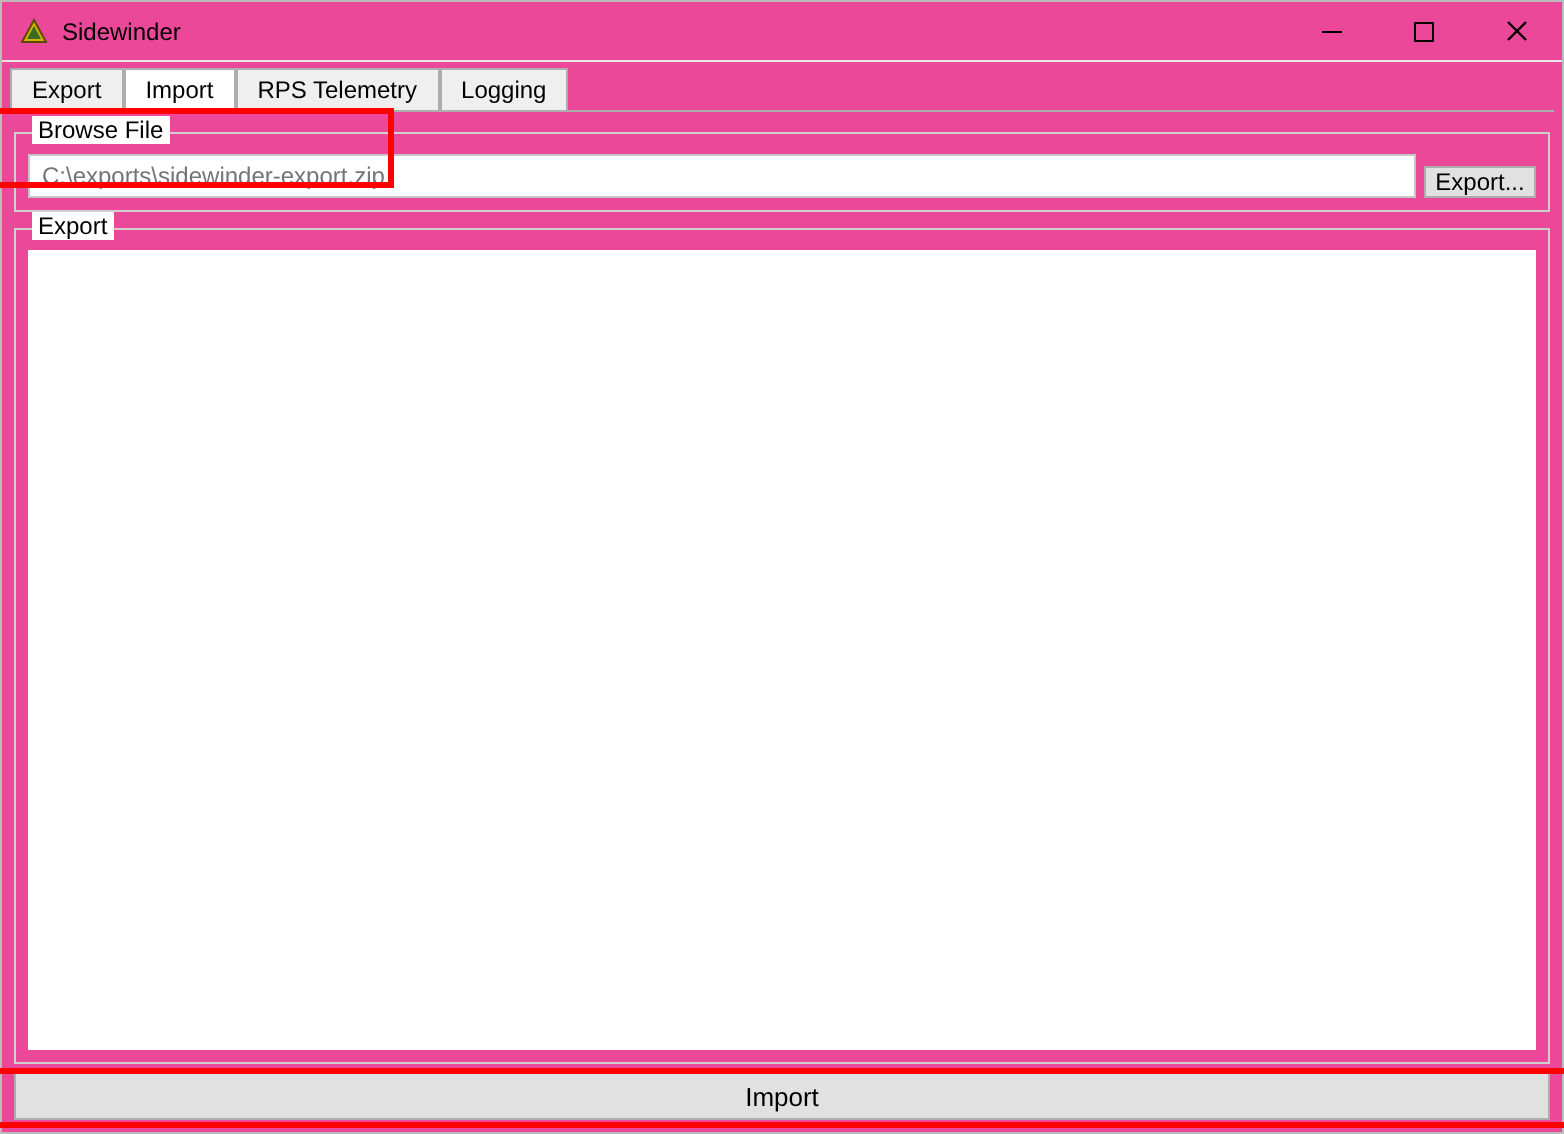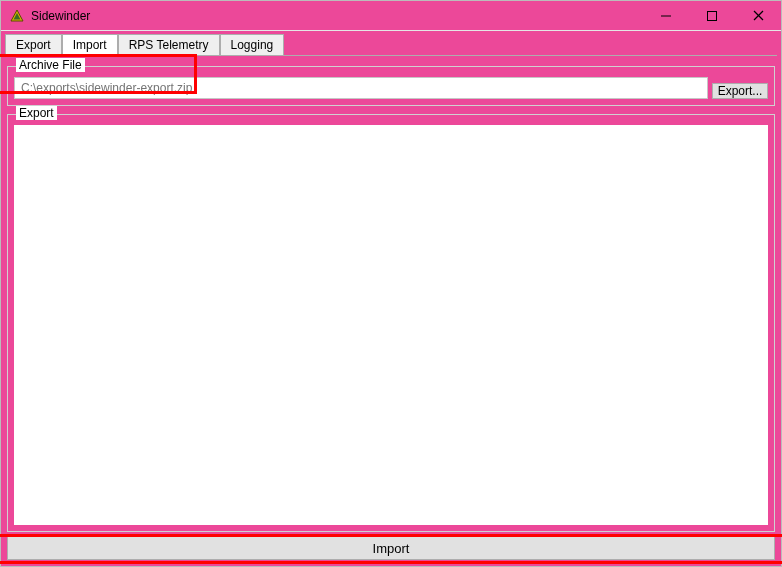--- a/index.html
+++ b/index.html
@@ -175,21 +175,21 @@
     <div class="tab">Export</div>
     <div class="tab active">Import</div>
     <div class="tab">RPS Telemetry</div>
     <div class="tab">Logging</div>
   </div>
   <div class="tabcontent-border"></div>
 
   <div class="client">
 
     <div class="groupbox" style="padding-bottom:6px;">
-      <span class="legend">Archive File</span>
+      <span class="legend">Browse File</span>
       <div class="archive-row">
         <input class="archive-input" type="text" placeholder="C:\exports\sidewinder-export.zip" style="">
         <div class="browse-btn">Export...</div>
       </div>
     </div>
 
     <div class="groupbox logging-box">
       <span class="legend">Export</span>
       <div class="log-area"></div>
     </div>

